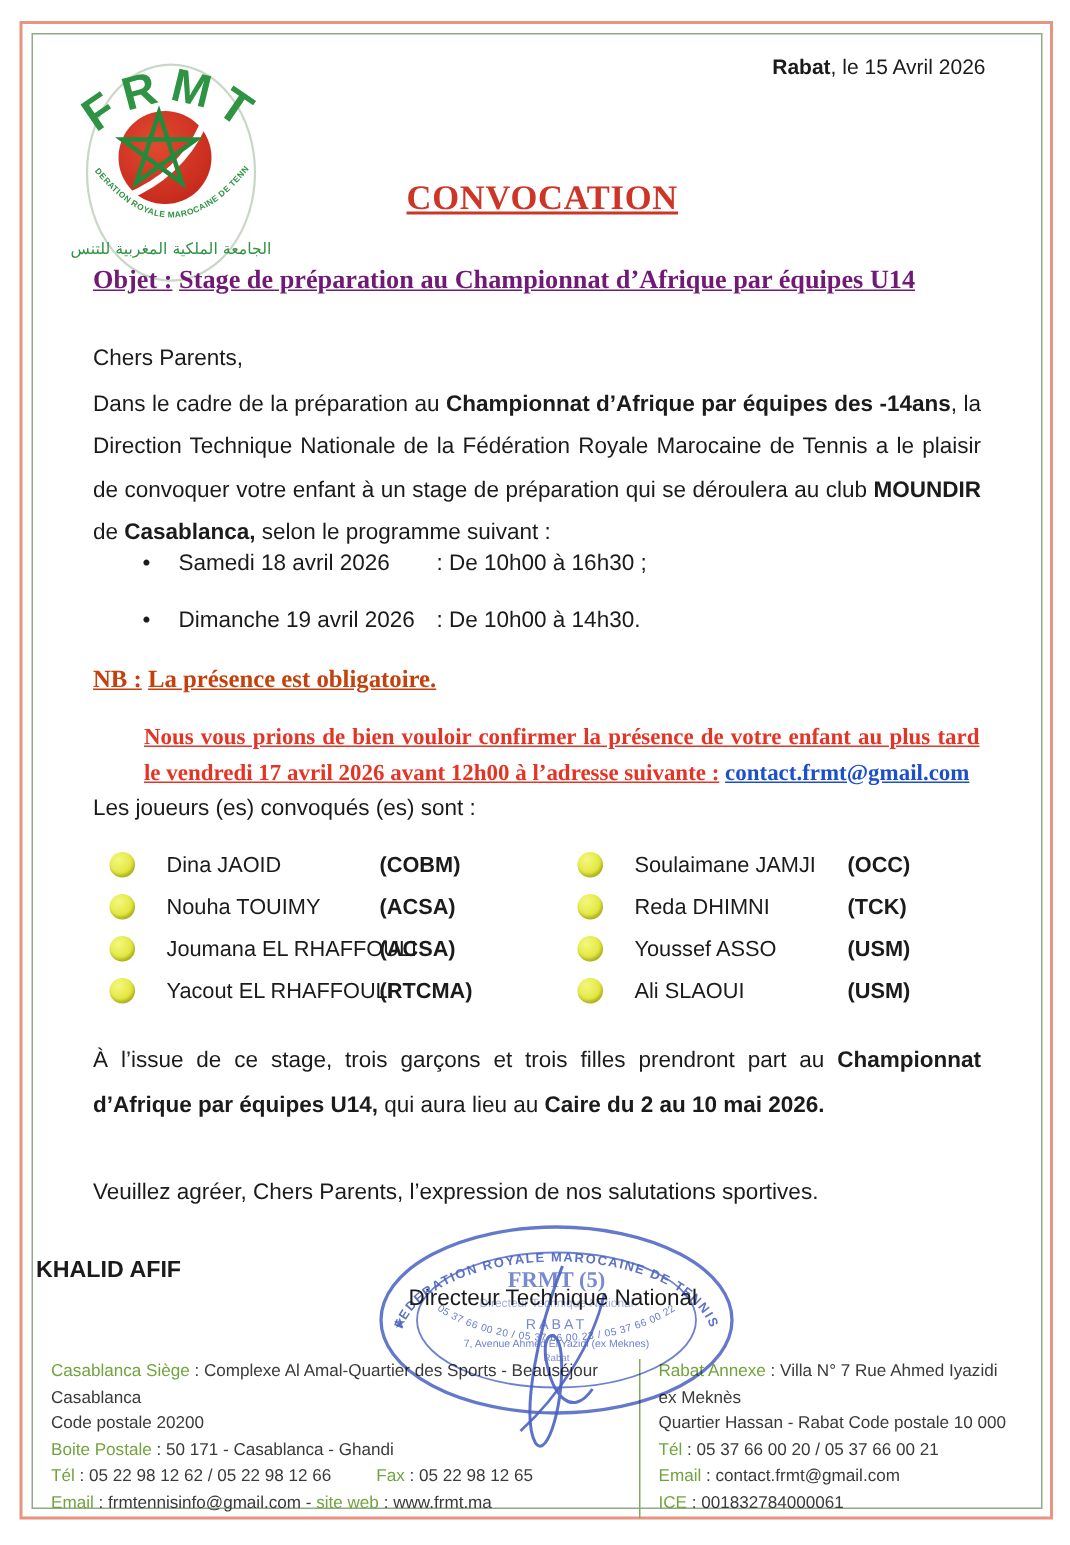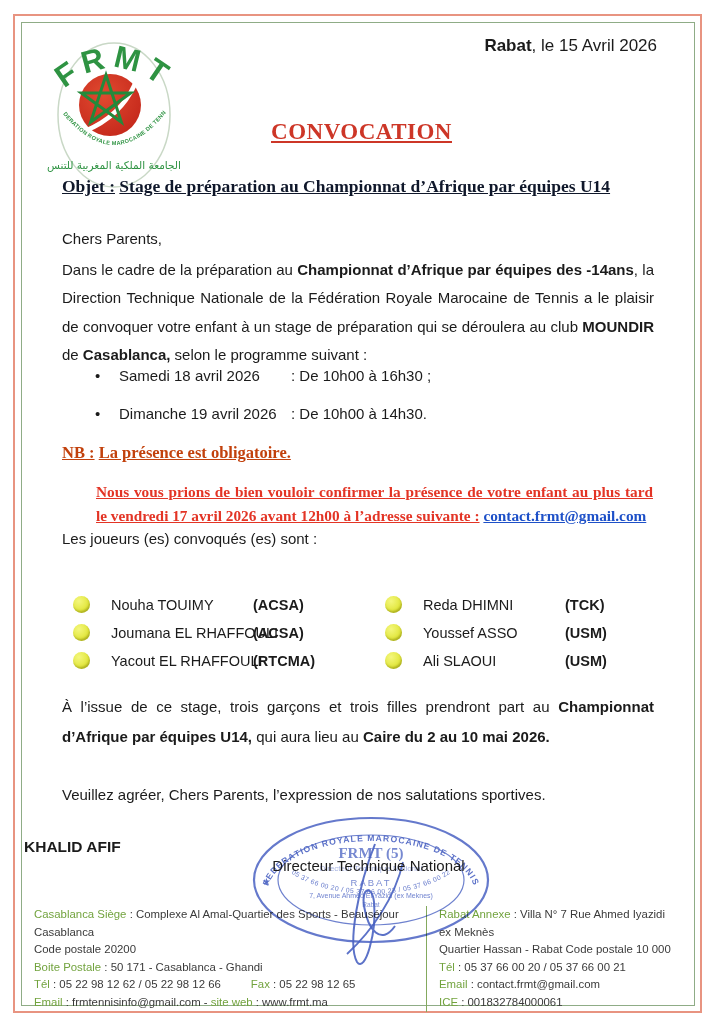--- a/index.html
+++ b/index.html
@@ -2,31 +2,31 @@
 <html><head>
 <meta charset="utf-8">
 <style>
   html,body{margin:0;padding:0;background:#fff;}
   .page{position:relative;width:713px;height:1030px;background:#fff;overflow:hidden;
         font-family:"Liberation Sans",sans-serif;color:#1b1b1b;}
   .abs{position:absolute;}
   .page-border-outer{position:absolute;left:13px;top:14px;right:11px;bottom:17px;border:2px solid #e89481;}
   .page-border-inner{position:absolute;left:21px;top:22px;right:18px;bottom:24px;border:1.5px solid #8fac86;}
 
-  .date-line{top:36px;right:56px;font-size:17px;margin-left:24px;}
+  .date-line{top:36px;right:56px;font-size:14px;margin-left:24px;}
   .bold{font-weight:bold;}
 
   .logo{left:55px;top:38px;overflow:visible;}
 
   .doc-title{top:119px;left:0;right:-10px;text-align:center;
              font-family:"Liberation Serif",serif;font-weight:bold;font-size:23px;
              color:#cd3627;text-decoration:underline;letter-spacing:.5px;}
 
   .subject-line{top:176px;left:62px;font-family:"Liberation Serif",serif;
-                font-weight:bold;font-size:17.5px;color:#0f172a;}
+                font-weight:bold;font-size:17.5px;color:#701a75;}
   .subject-line .u{text-decoration:underline;}
 
   .salutation{top:230px;left:62px;font-size:15px;}
   .para{font-size:15px;text-align:justify;}
   .intro-para{top:256px;left:62px;width:592px;line-height:28.4px;}
   .closing-para{top:692px;left:62px;width:592px;line-height:29.6px;}
   .politeness{top:786px;left:62px;font-size:15px;}
 
   .sched-row{left:95px;font-size:15px;font-weight:normal;}
   .sched-1{top:367px;} .sched-2{top:405px;}
@@ -101,20 +101,28 @@
 
   <div class="abs sched-row sched-1"><span class="bullet">•</span><span class="sched-date">Samedi 18 avril 2026</span><span>: De 10h00 à 16h30 ;</span></div>
   <div class="abs sched-row sched-2"><span class="bullet">•</span><span class="sched-date">Dimanche 19 avril 2026</span><span>: De 10h00 à 14h30.</span></div>
 
   <div class="abs nb-line"><span class="u">NB :</span> <span class="u">La présence est obligatoire.</span></div>
 
   <div class="abs confirm-para"><span class="u">Nous vous prions de bien vouloir confirmer la présence de votre enfant au plus tard le vendredi 17 avril 2026 avant 12h00 à l’adresse suivante :</span> <a class="email-link">contact.frmt@gmail.com</a></div>
 
   <div class="abs players-intro">Les joueurs (es) convoqués (es) sont :</div>
 
+  <div class="player-row pr-1">
+    <span class="ball ball-l"></span>
+    <span class="pname pname-l">Dina JAOID</span>
+    <span class="pclub pclub-l">(COBM)</span>
+    <span class="ball ball-r"></span>
+    <span class="pname pname-r">Soulaimane JAMJI</span>
+    <span class="pclub pclub-r">(OCC)</span>
+  </div>
   <div class="player-row pr-2">
     <span class="ball ball-l"></span>
     <span class="pname pname-l">Nouha TOUIMY</span>
     <span class="pclub pclub-l">(ACSA)</span>
     <span class="ball ball-r"></span>
     <span class="pname pname-r">Reda DHIMNI</span>
     <span class="pclub pclub-r">(TCK)</span>
   </div>
   <div class="player-row pr-3">
     <span class="ball ball-l"></span>

